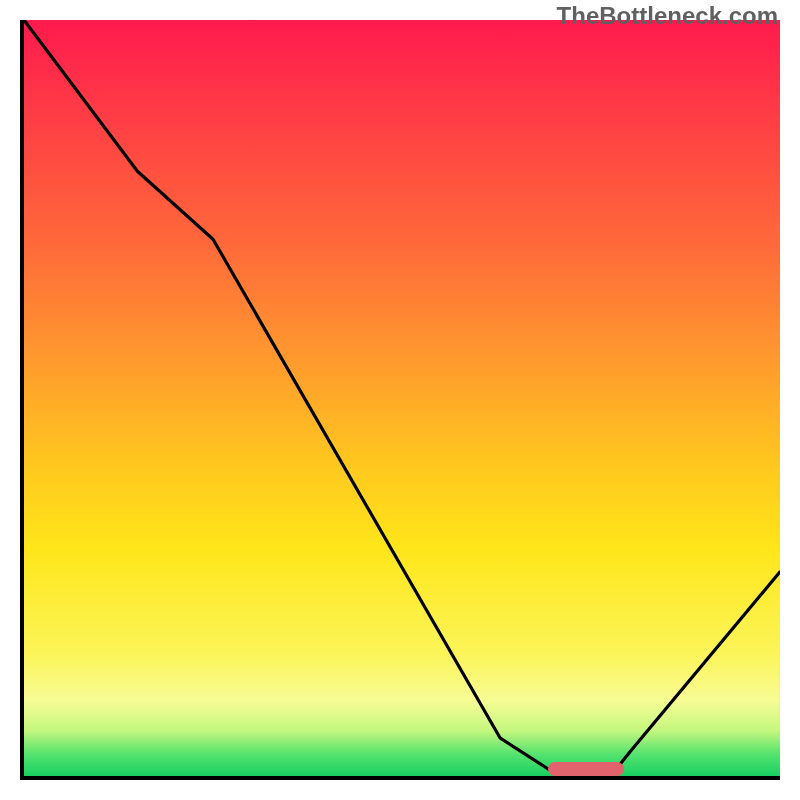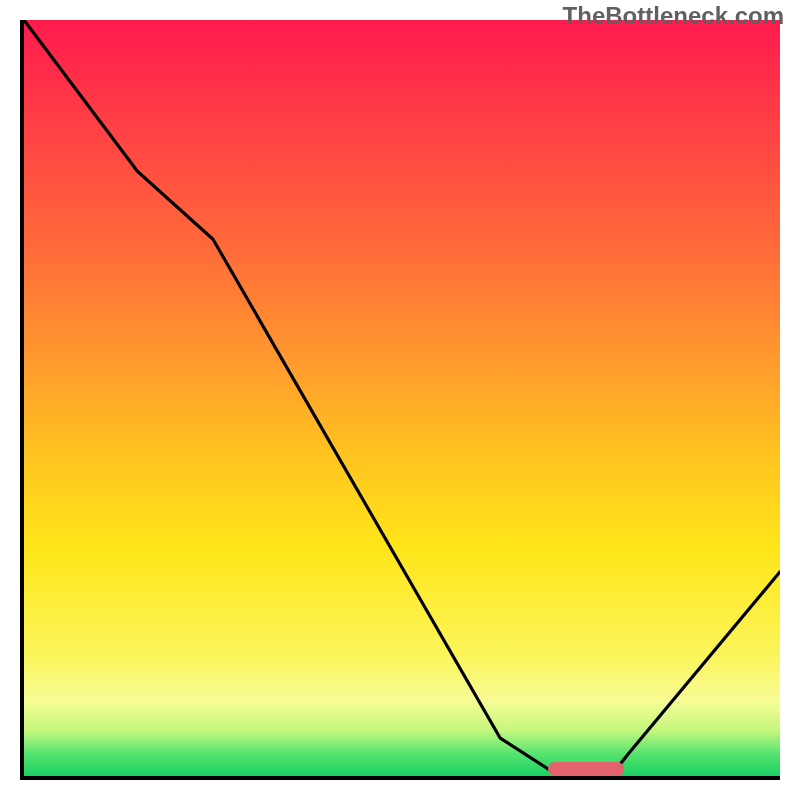--- a/index.html
+++ b/index.html
@@ -11,21 +11,21 @@
     overflow: hidden;
   }
   .chart-container {
     position: relative;
     width: 800px;
     height: 800px;
   }
   .watermark {
     position: absolute;
     top: 2px;
-    right: 16px;
+    right: 22px;
     font-family: Arial, Helvetica, sans-serif;
     font-size: 24px;
     font-weight: bold;
     color: #606060;
     z-index: 10;
   }
   .plot-area {
     position: absolute;
     left: 20px;
     top: 20px;

